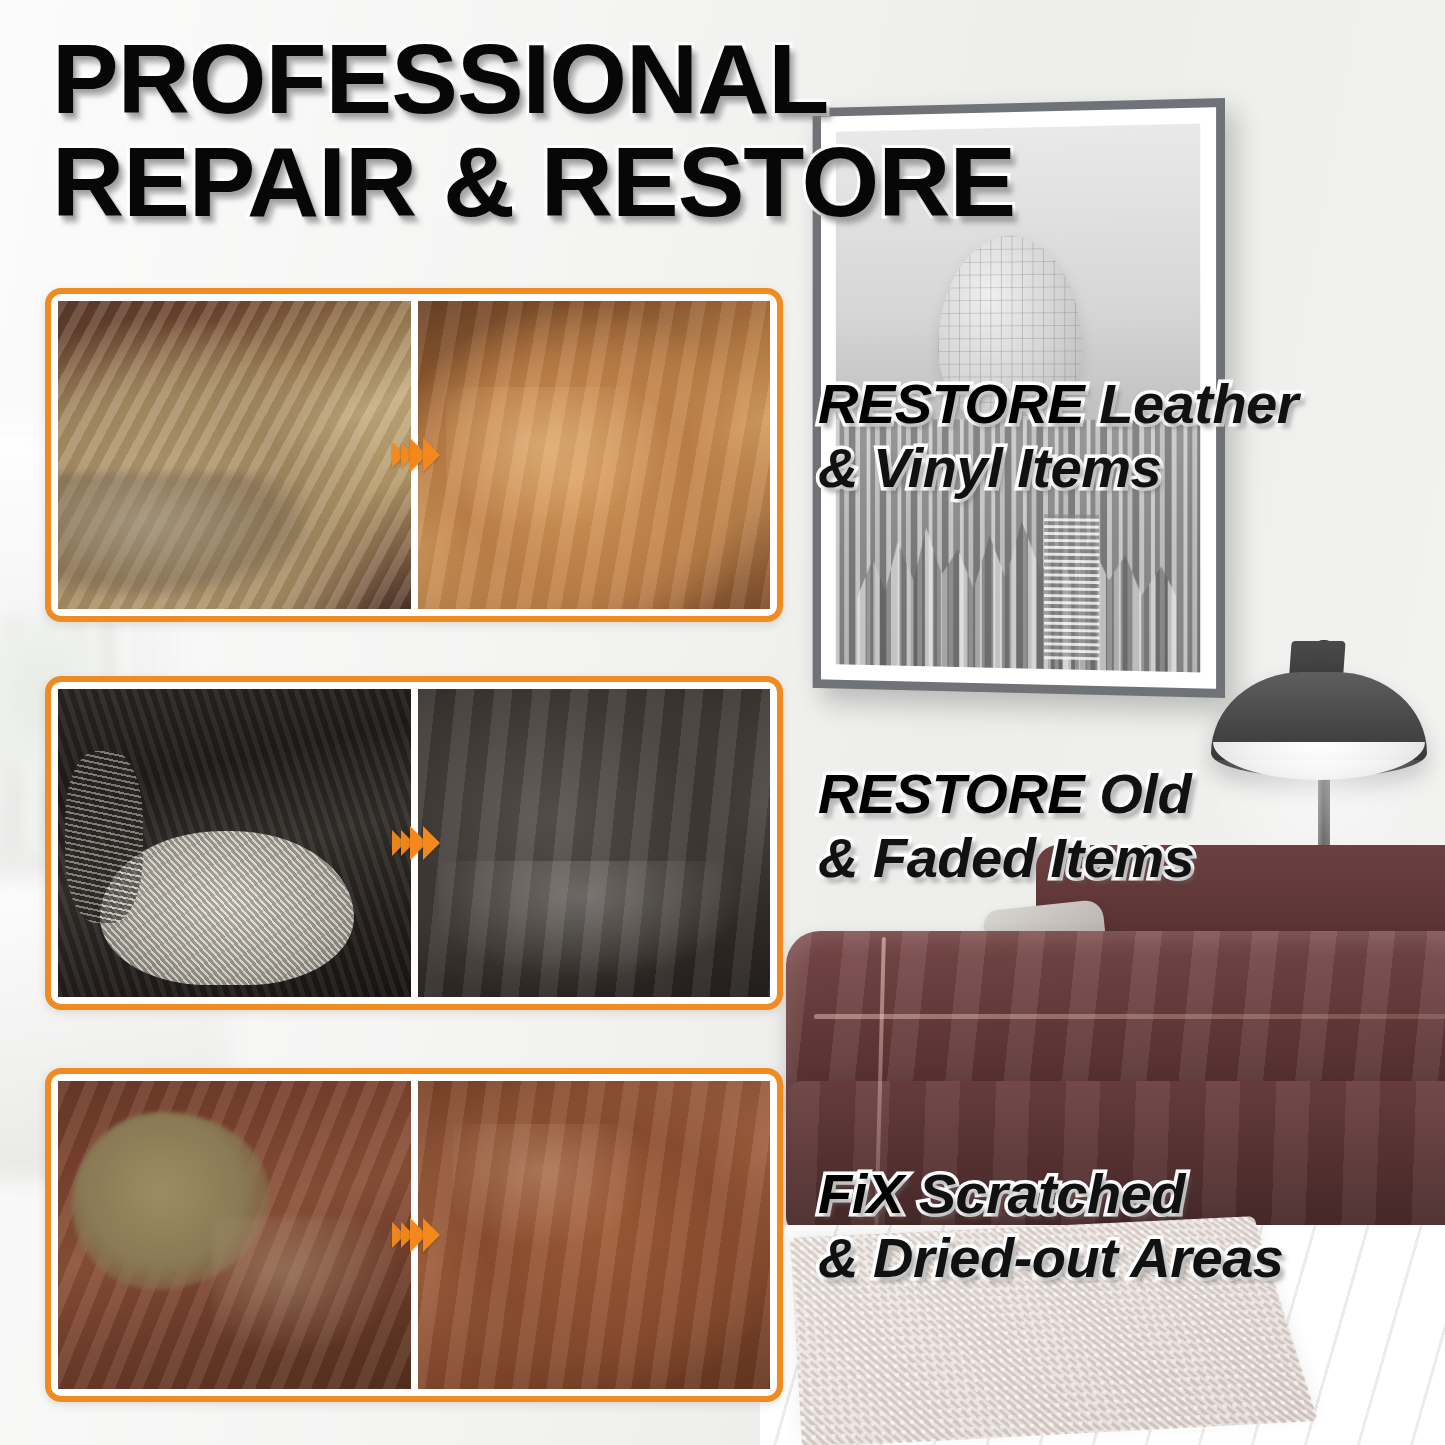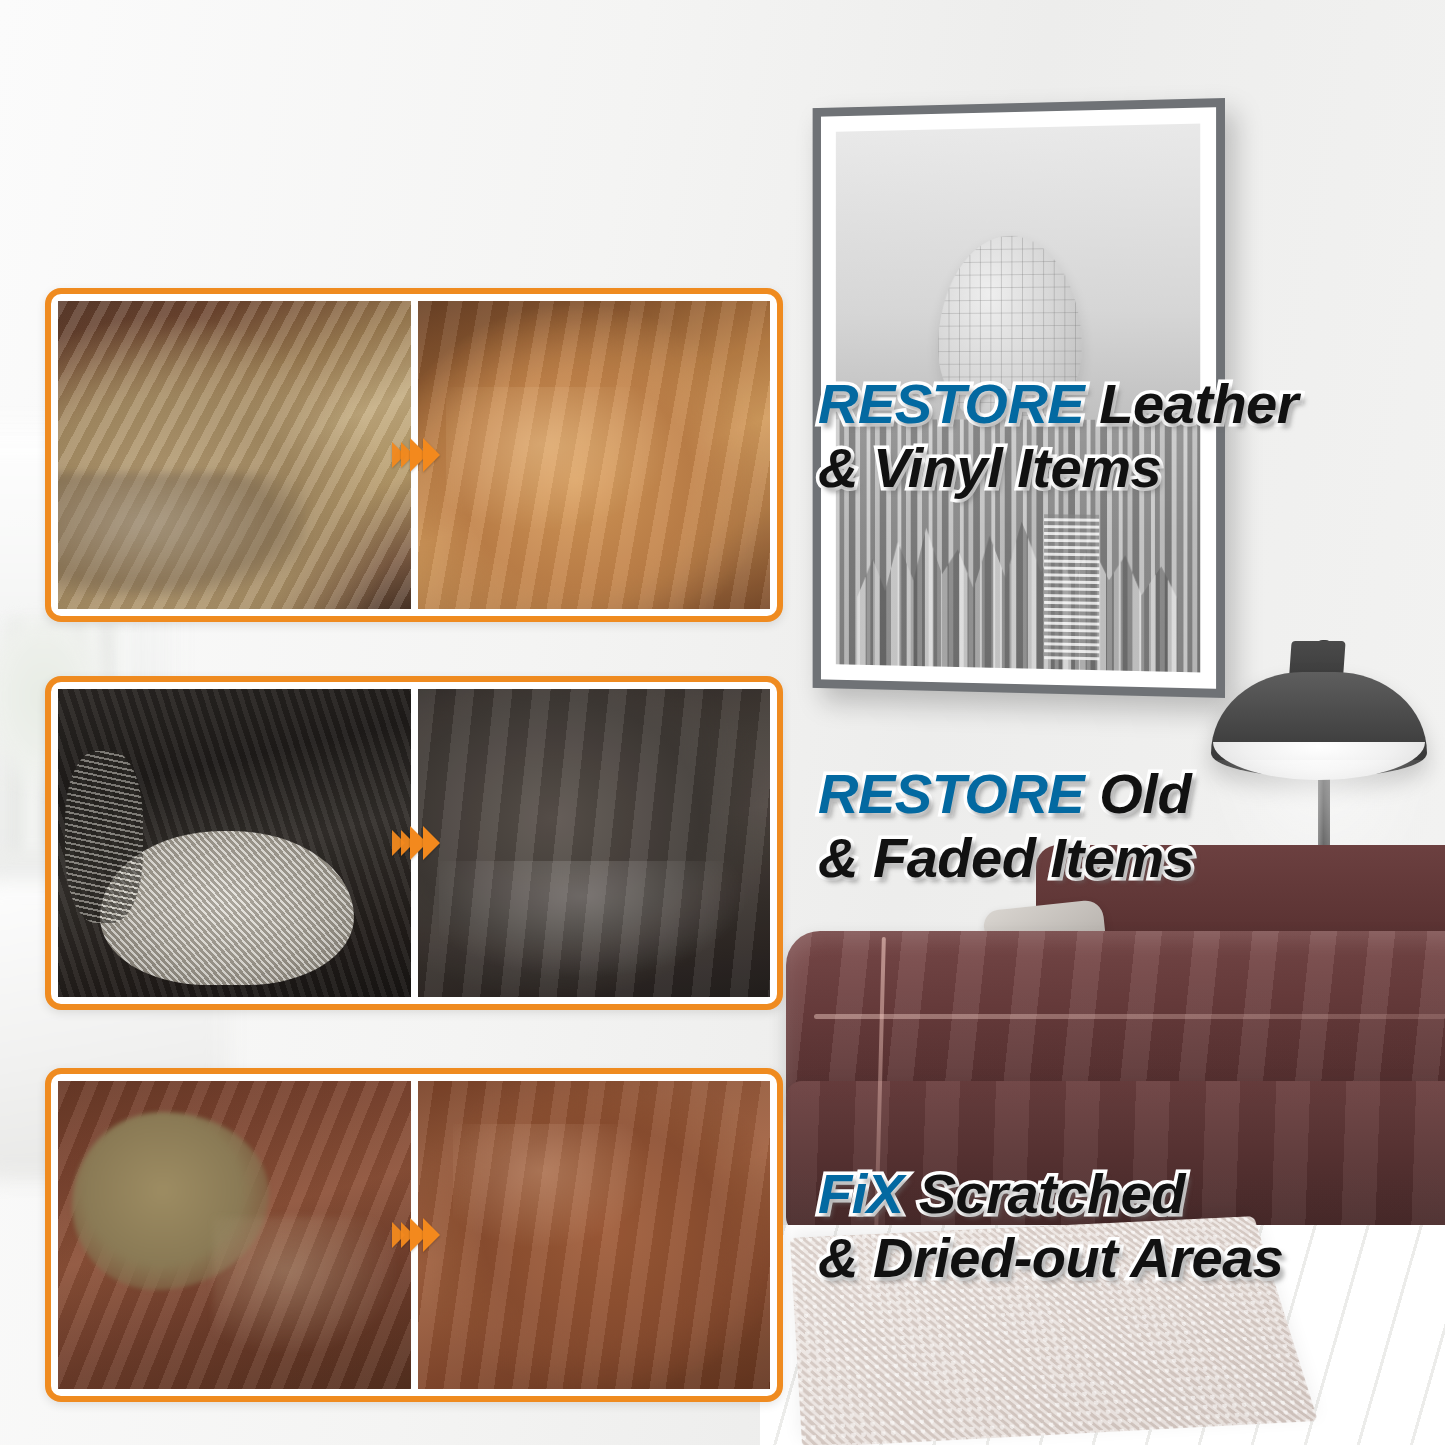--- a/index.html
+++ b/index.html
@@ -330,21 +330,21 @@
     font-family:"Liberation Sans",sans-serif;
     font-weight:bold;font-style:italic;
     font-size:56px;line-height:1.14;
     letter-spacing:-.5px;
     color:#111111;
     -webkit-text-stroke:7px #ffffff;
     paint-order:stroke fill;
     text-shadow:4px 5px 4px rgba(110,110,110,.5);
     white-space:nowrap;
   }
-  .kw{color:#0369a1;}
+  .kw{color:#000000;}
 </style>
 </head>
 <body>
 
 <div class="stage">
 
   <div class="room">
     <div class="wall"></div>
     <div class="window-blur"></div>
     <div class="window-mullion"></div>
@@ -371,20 +371,24 @@
       <div class="sofa-pillow"></div>
       <div class="sofa-seat"></div>
       <div class="sofa-base"></div>
       <div class="sofa-armseam"></div>
     </div>
 
     <div class="floor"></div>
     <div class="rug"></div>
   </div>
 
+  <div class="headline">
+    <span class="hl">PROFESSIONAL</span>
+    <span class="hl hl2">REPAIR &amp; RESTORE</span>
+  </div>
 
   <div class="panel" style="left:45px;top:288px;width:738px;height:334px;">
     <div class="half">
       <div class="ph p1a"></div>
     </div>
     <div class="half">
       <div class="ph p1b"></div>
     </div>
     <div class="arrows">
       <span class="chev sm"></span>

